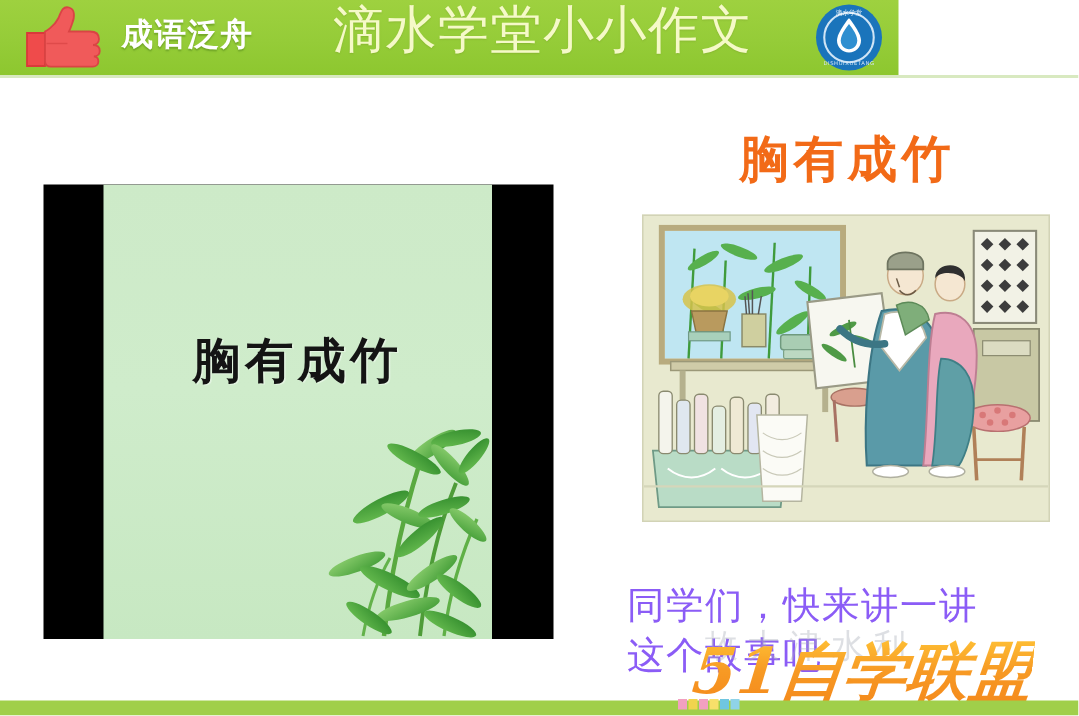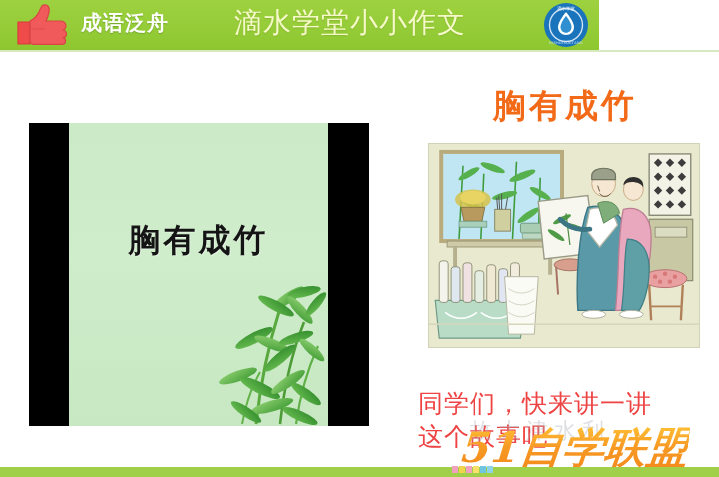--- a/index.html
+++ b/index.html
@@ -50,28 +50,28 @@
     color: #ffffff;
     letter-spacing: 1px;
     line-height: 28px;
     text-shadow: 0 1px 1px rgba(90,140,30,0.55);
     white-space: nowrap;
     font-family: "DejaVu Sans", sans-serif;
   }
 
   .brand-subtitle {
     position: absolute;
-    left: 234px;
+    left: 222px;
     top: 5px;
-    font-size: 28px;
+    font-size: 34px;
     color: #f5f9c8;
     line-height: 36px;
     letter-spacing: 1px;
     white-space: nowrap;
-    font-family: Liberation Sans, sans-serif;
+    font-family: Liberation Mono, monospace;
     text-shadow: 0 1px 1px rgba(120,160,40,0.45);
   }
 
   
   .site-logo {
     position: absolute;
     right: 10px;
     top: 2px;
     width: 46px;
     height: 46px;
@@ -144,21 +144,21 @@
   }
   .story-illustration svg { display: block; }
 
   .prompt-text {
     position: absolute;
     left: 418px;
     top: 388px;
     width: 292px;
     font-size: 25px;
     line-height: 31px;
-    color: #ef4444;
+    color: #8b5cf6;
     font-family: "DejaVu Serif", serif;
     letter-spacing: 1px;
     white-space: nowrap;
   }
   .prompt-line-2 { margin-top: 2px; }
 
   
   .watermark {
     position: absolute;
     left: 462px;

